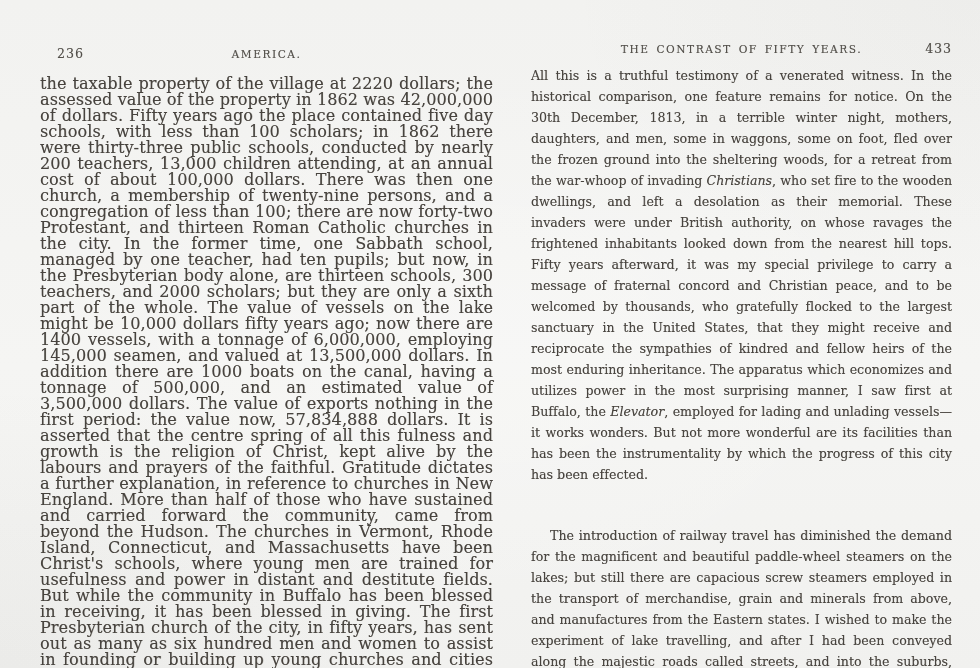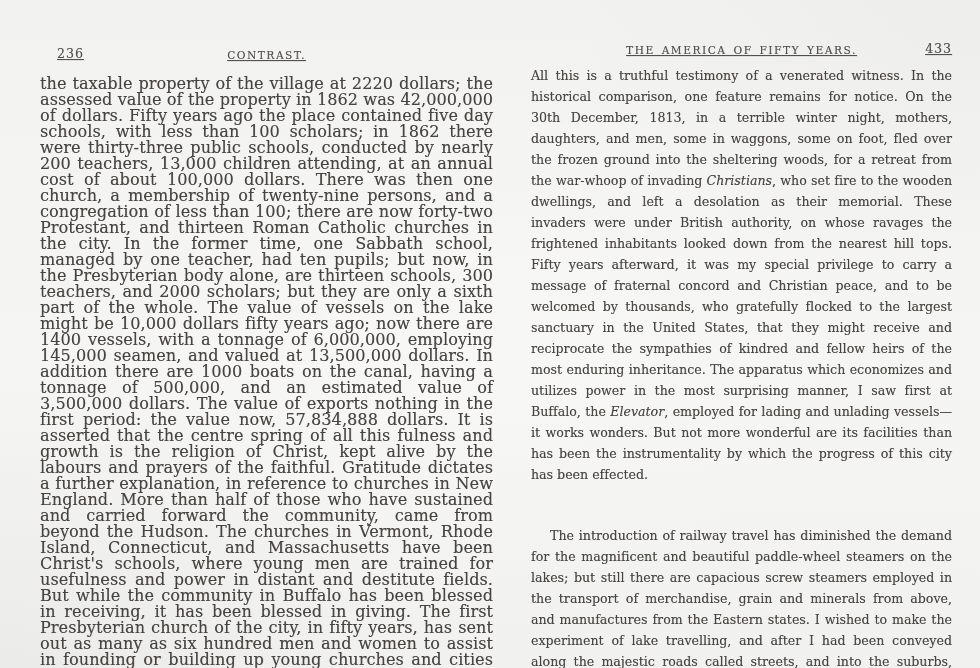--- a/index.html
+++ b/index.html
@@ -27,23 +27,22 @@
   }
   .page {
     position: absolute;
     text-shadow: 0.3px 0.3px 0.6px rgba(72,66,58,0.38);
   }
   .page-left  { left: 40px;  top: 46px; width: 453px; }
   .page-right { left: 531px; top: 41px; width: 421px; }
 
   .page-header {
     display: flex;
-    align-items: flex-end;
+    align-items: center;
     color: #53504b;
-    text-decoration: underline;
   }
   .page-left  .page-header { margin-bottom: 15px; }
   .page-right .page-header { margin-bottom: 9px; }
   .page-number {
     width: 52px;
     font-size: 12.5px;
     letter-spacing: 1px;
   }
   .page-left  .page-number.num-left  { text-align: left; padding-left: 17px; box-sizing: border-box; }
   .page-right .page-number.num-right { text-align: right; }
@@ -75,32 +74,32 @@
 </head>
 <body>
 
 <div class="scan-texture"></div>
 
 <div>
 
   <section class="page page-left">
     <header class="page-header">
       <span class="page-number num-left">236</span>
-      <span class="running-head">CONTRAST.</span>
+      <span class="running-head">AMERICA.</span>
       <span class="page-number"></span>
     </header>
     <div class="page-body">
         <p><span>the taxable property of the village at 2220 dollars; the assessed value of the property in 1862 was 42,000,000 of dollars.  Fifty years ago the place contained five day schools, with less than 100 scholars; in 1862 there were thirty-three public schools, conducted by nearly 200 teachers, 13,000 children attending, at an annual cost of about 100,000 dollars.  There was then one church, a membership of twenty-nine persons, and a congregation of less than 100; there are now forty-two Protestant, and thirteen Roman Catholic churches in the city.  In the former time, one Sabbath school, managed by one teacher, had ten pupils; but now, in the Presbyterian body alone, are thirteen schools, 300 teachers, and 2000 scholars; but they are only a sixth part of the whole.  The value of vessels on the lake might be 10,000 dollars fifty years ago; now there are 1400 vessels, with a tonnage of 6,000,000, employing 145,000 seamen, and valued at 13,500,000 dollars.  In addition there are 1000 boats on the canal, having a tonnage of 500,000, and an estimated value of 3,500,000 dollars.  The value of exports nothing in the first period: the value now, 57,834,888 dollars.  It is asserted that the centre spring of all this fulness and growth is the religion of Christ, kept alive by the labours and prayers of the faithful.  Gratitude dictates a further explanation, in reference to churches in New England. More than half of those who have sustained and carried forward the community, came from beyond the Hudson.  The churches in Vermont, Rhode Island, Connecticut, and Massachusetts have been Christ's schools, where young men are trained for usefulness and power in distant and destitute fields.  But while the community in Buffalo has been blessed in receiving, it has been blessed in giving.  The first Presbyterian church of the city, in fifty years, has sent out as many as six hundred men and women to assist in founding or building up young churches and cities in the West.</span></p>
       </div>
   </section>
 
   <section class="page page-right">
     <header class="page-header">
       <span class="page-number"></span>
-      <span class="running-head">THE AMERICA OF FIFTY YEARS.</span>
+      <span class="running-head">THE CONTRAST OF FIFTY YEARS.</span>
       <span class="page-number num-right">433</span>
     </header>
     <div class="page-body">
         <p><span>All this is a truthful testimony of a venerated witness.  In the historical comparison, one feature remains for notice.  On the 30th December, 1813, in a terrible winter night, mothers, daughters, and men, some in waggons, some on foot, fled over the frozen ground into the sheltering woods, for a retreat from the war-whoop of invading </span><span class="seg-italic">Christians</span><span>, who set fire to the wooden dwellings, and left a desolation as their memorial.  These invaders were under British authority, on whose ravages the frightened inhabitants looked down from the nearest hill tops.  Fifty years afterward, it was my special privilege to carry a message of fraternal concord and Christian peace, and to be welcomed by thousands, who gratefully flocked to the largest sanctuary in the United States, that they might receive and reciprocate the sympathies of kindred and fellow heirs of the most enduring inheritance.  The apparatus which economizes and utilizes power in the most surprising manner, I saw first at Buffalo, the </span><span class="seg-italic">Elevator</span><span>, employed for lading and unlading vessels—it works wonders.  But not more wonderful are its facilities than has been the instrumentality by which the progress of this city has been effected.</span></p>
         <p class="indent"><span>The introduction of railway travel has diminished the demand for the magnificent and beautiful paddle-wheel steamers on the lakes; but still there are capacious screw steamers employed in the transport of merchandise, grain and minerals from above, and manufactures from the Eastern states.  I wished to make the experiment of lake travelling, and after I had been conveyed along the majestic roads called streets, and into the suburbs, which expand Buffalo, in the certain expectation that as it has doubled in ten years, it will treble in ten years more: my kind friends went on board with me.  Dr. Heacock had officiated at the marriage of the captain, and as I was Dr. Heacock's friend, I had a reward for his sake in the best room at the cap-</span></p>
       </div>
   </section>
 
 </div>
 

